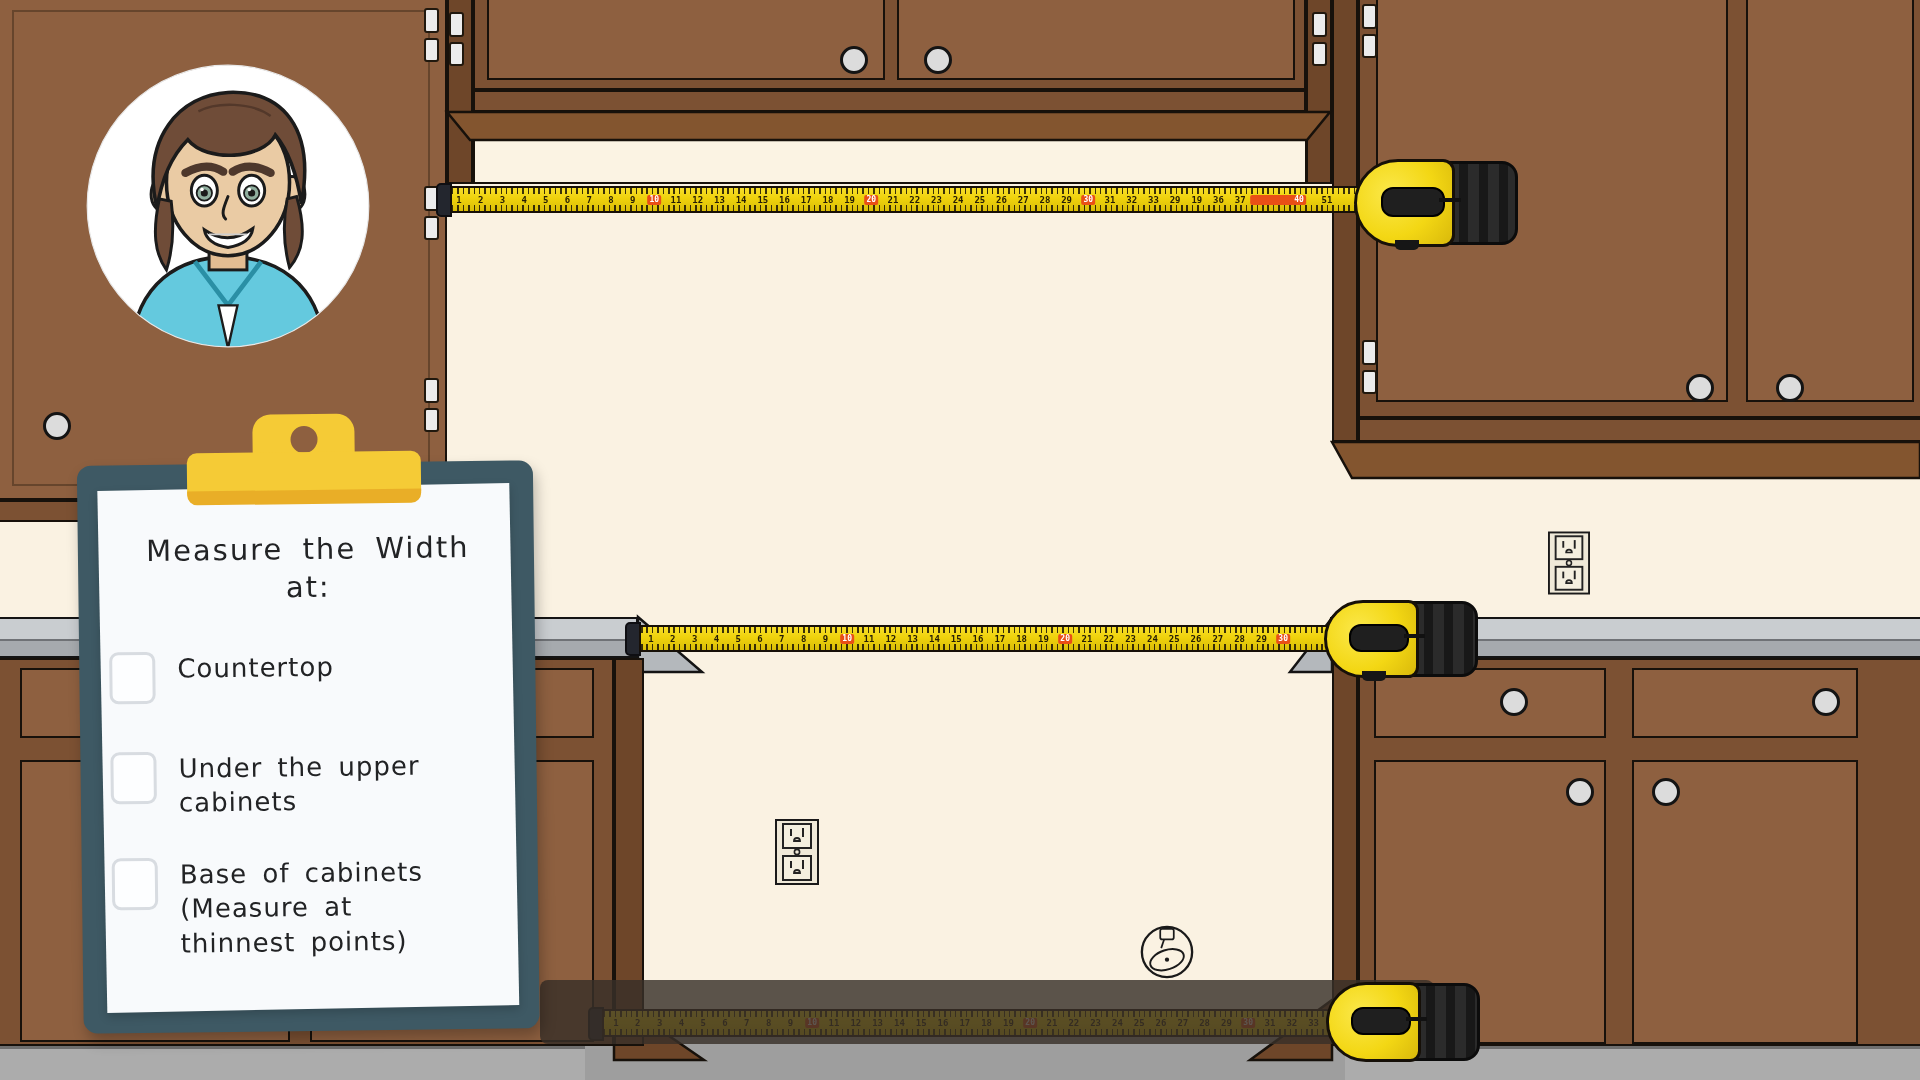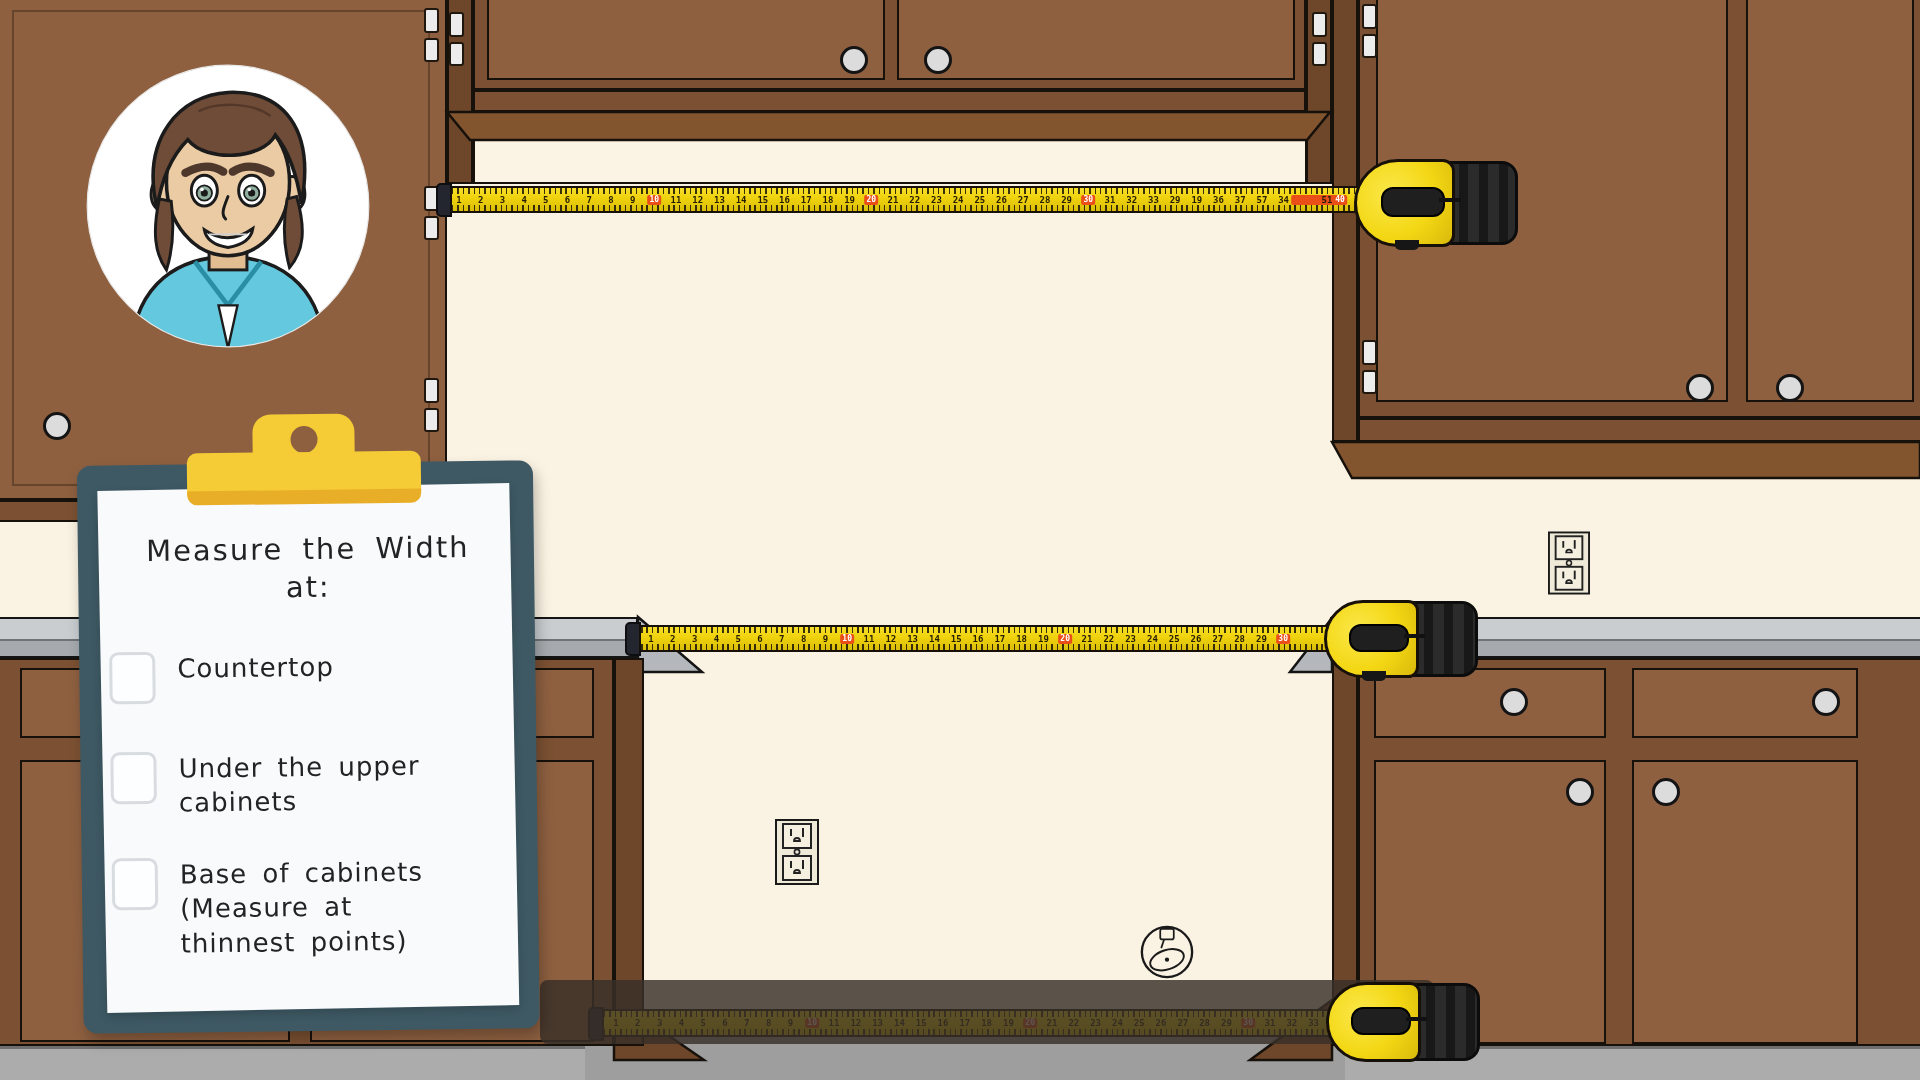--- a/index.html
+++ b/index.html
@@ -272,21 +272,21 @@
       <span class="tnum thl" style="left: 636.3px;">30</span>
       <span class="tnum" style="left: 658px;">31</span>
       <span class="tnum" style="left: 679.7px;">32</span>
       <span class="tnum" style="left: 701.4px;">33</span>
       <span class="tnum" style="left: 723.1px;">29</span>
       <span class="tnum" style="left: 744.8px;">19</span>
       <span class="tnum" style="left: 766.5px;">36</span>
       <span class="tnum" style="left: 788.2px;">37</span>
       <span class="tnum" style="left: 809.9px;">57</span>
       <span class="tnum" style="left: 831.6px;">34</span>
-      <span class="tnum thl" style="left: 867px; padding-left: 44px;">40</span>
+      <span class="tnum thl" style="left: 826px; padding-left: 44px;">40</span>
       <span class="tnum" style="left: 875px;">51</span>
     </div>
   <div class="abs tape-body" style="left:1354px;top:159px;width:158px;height:82px;">
     <div class="tb-back"></div>
     <div class="tb-front"></div>
     <div class="tb-grip"></div>
     <div class="tb-stub"></div>
     <div class="tb-tab"></div>
   </div>
 

